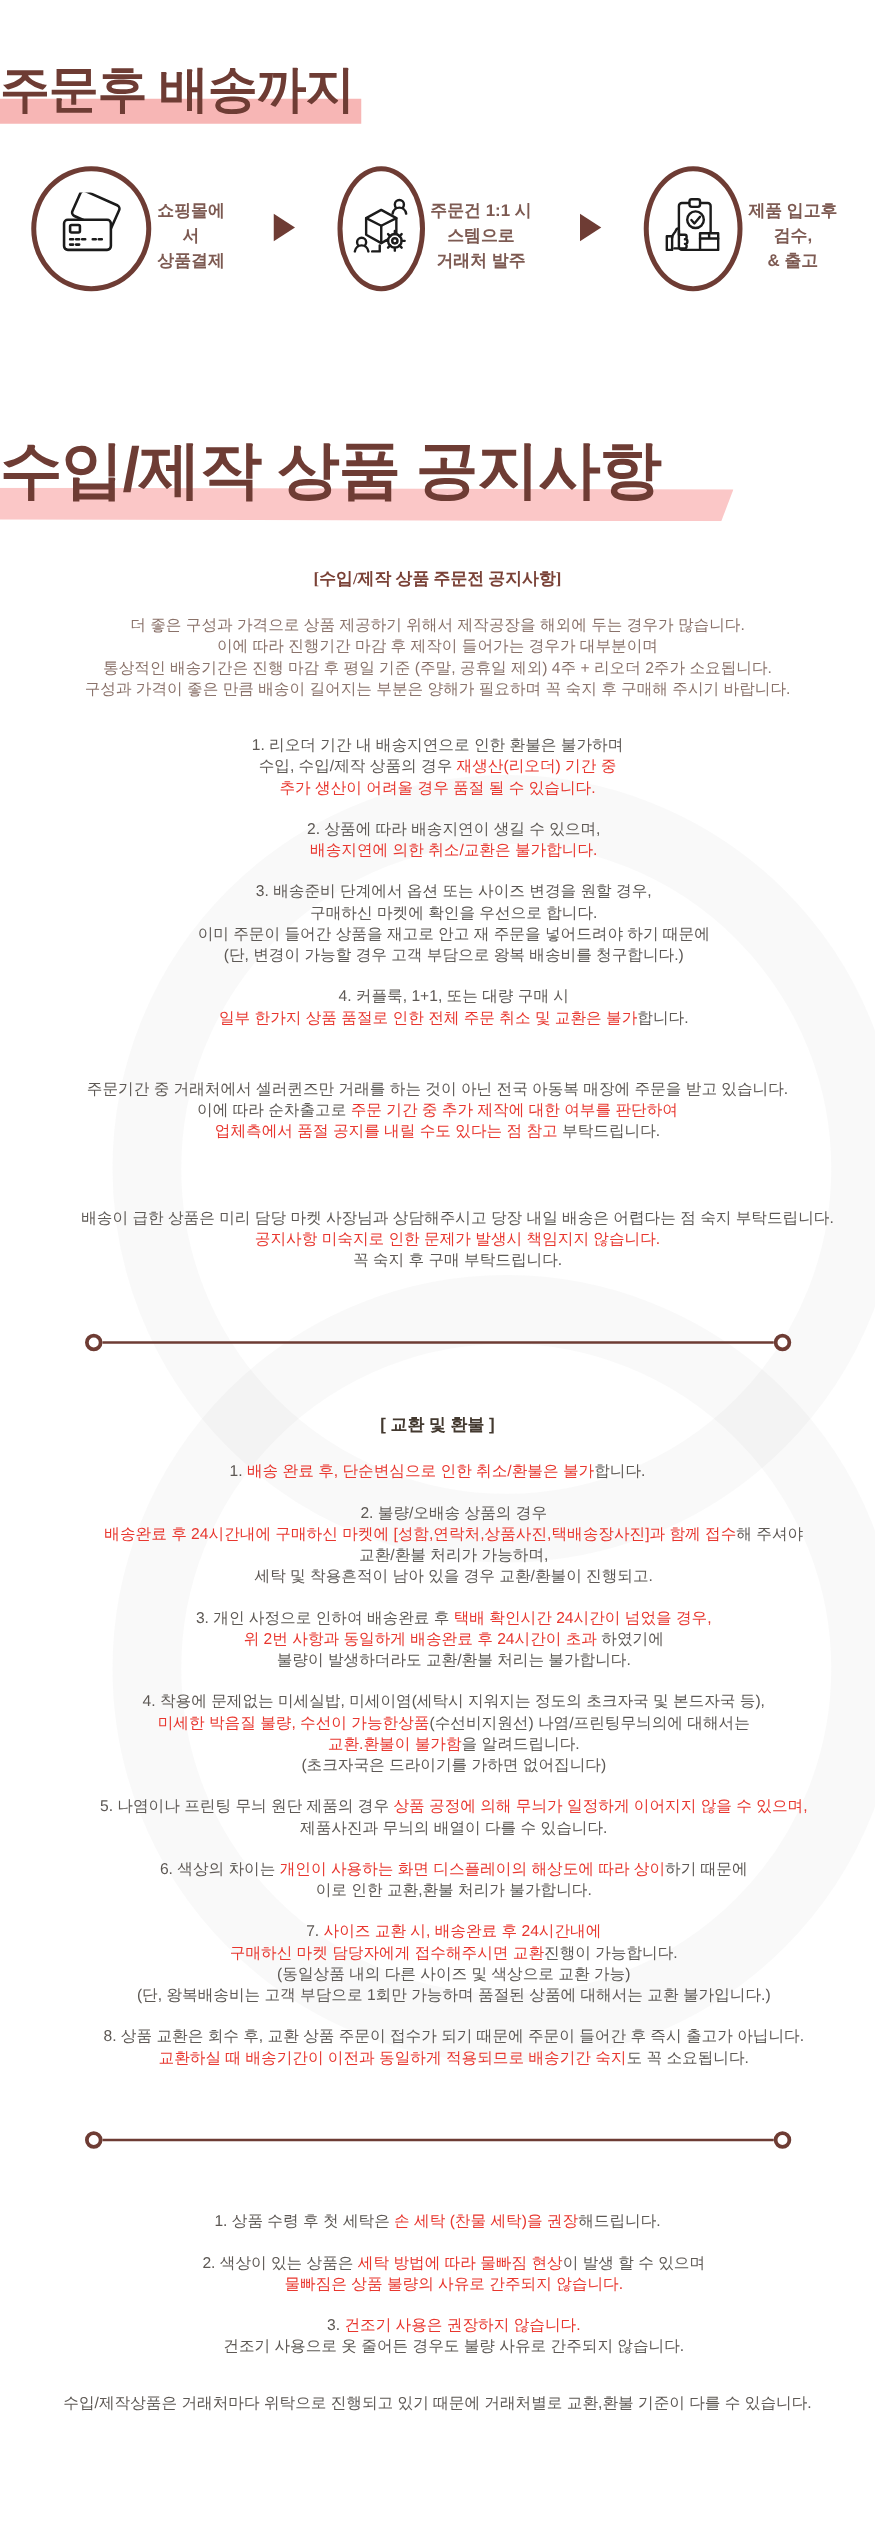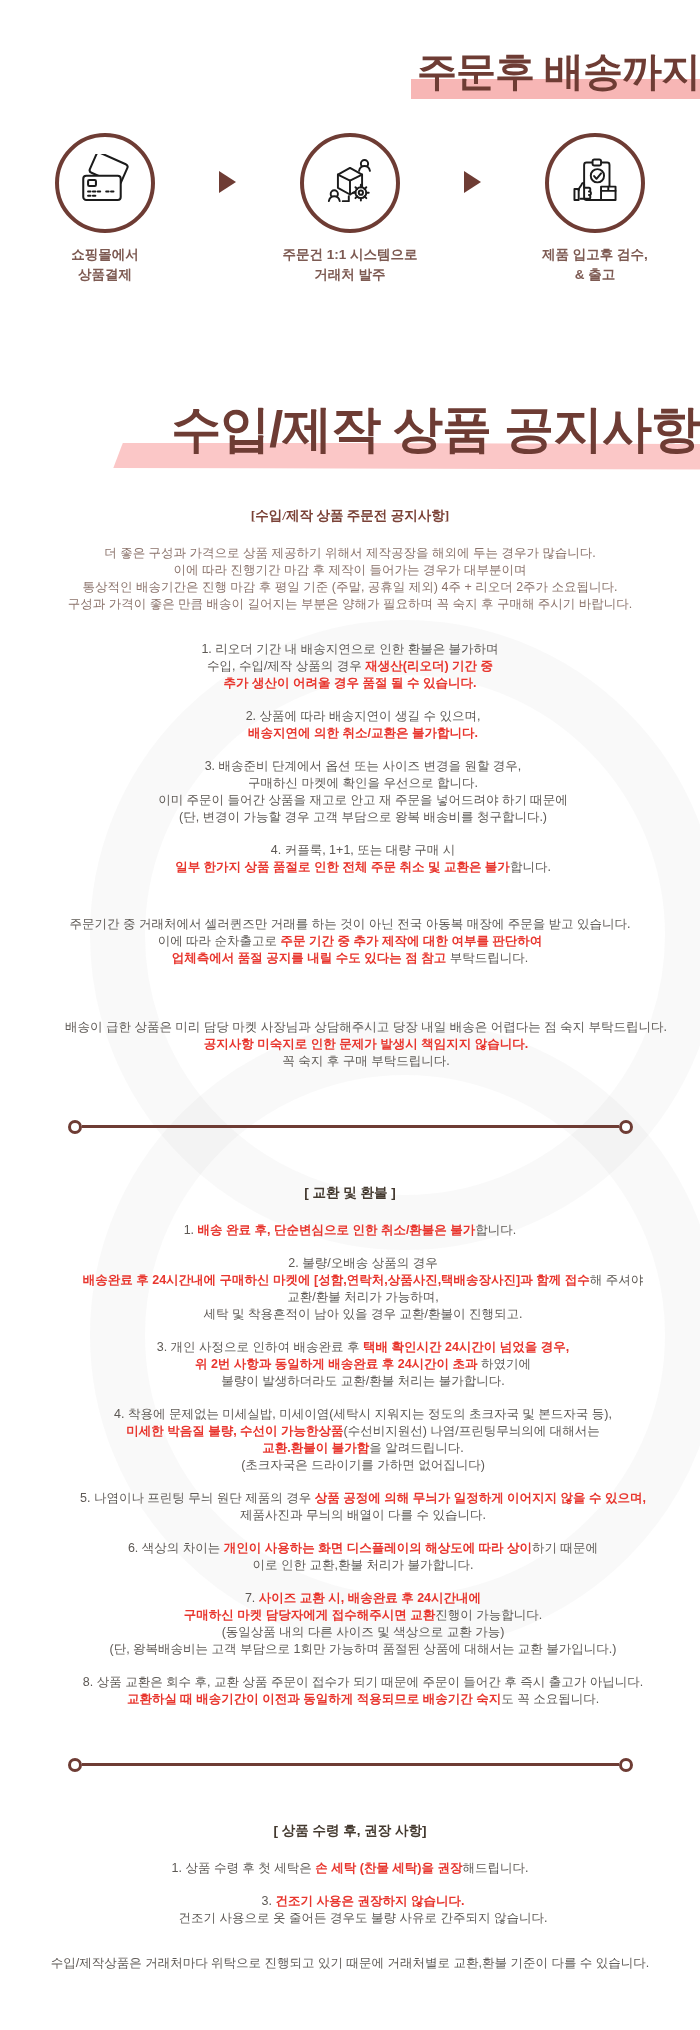--- a/index.html
+++ b/index.html
@@ -7,21 +7,21 @@
     width:700px; min-height:2030px; background:#ffffff;
     font-family:"Liberation Sans","DejaVu Sans",sans-serif;
     position:relative; overflow:hidden;
   }
   .wm{position:absolute;border-radius:50%;border:55px solid rgba(110,110,110,0.045);z-index:0;}
   .wm1{width:520px;height:520px;left:90px;top:620px;}
   .wm2{width:520px;height:520px;left:90px;top:1020px;}
   .content{position:relative;z-index:1;padding:44px 0 40px;}
 
   
-  .title-wrap{text-align:right;}
+  .title-wrap{text-align:left;}
   .deco-title{
     display:inline-block;position:relative;
     font-size:40px;font-weight:900;letter-spacing:-1px;
     color:var(--maroon);
   }
   .deco-title .hl{
     position:absolute;z-index:0;background:var(--pink);
     left:-6px;right:-6px;bottom:0;height:20px;
   }
   .deco-title .hl.wide{
@@ -29,21 +29,21 @@
     clip-path:polygon(1.5% 0,100% 6%,98.5% 100%,0 94%);
     background:var(--pink-light);
   }
   .deco-title .txt{position:relative;z-index:1;}
 
   
   .steps-row{
     display:flex;justify-content:center;align-items:flex-start;
     gap:34px;margin-top:34px;
   }
-  .step{display:flex;flex-direction:column;align-items:center;width:160px;}
+  .step{display:flex;flex-direction:row;align-items:center;width:160px;}
   .step-circle{
     width:92px;height:92px;border-radius:50%;
     border:4px solid var(--maroon);
     display:flex;align-items:center;justify-content:center;background:#fff;
   }
   .step-label{
     margin-top:12px;text-align:center;white-space:pre-line;
     font-size:13.5px;line-height:1.5;color:var(--label-brown);font-weight:bold;
   }
   .arrow{
@@ -52,21 +52,21 @@
     border-left:17px solid var(--maroon);
   }
 
   
   .block{text-align:center;font-size:12.5px;line-height:17px;}
   .text-gray{color:var(--gray);}
   .text-brown{color:var(--brown);}
   .sec-heading{text-align:center;font-weight:bold;font-size:13.5px;line-height:18px;}
   .maroon{color:var(--maroon-head);font-family:Liberation Serif, serif;}
   .darkhead{color:#43392f;}
-  .seg-r{color:var(--red);font-weight:bold;}.mt16{margin-top:16px;margin-left:26px;}.mt20{margin-top:20px;}
+  .seg-r{color:var(--red);font-weight:normal;}.mt16{margin-top:16px;margin-left:26px;}.mt20{margin-top:20px;}
   .mt28{margin-top:28px;}.mt40{margin-top:40px;}.mt44{margin-top:44px;}
   .mt52{margin-top:52px;margin-left:32px;}.mt110{margin-top:110px;}
 
   .divider{display:flex;align-items:center;width:565px;margin:50px auto;}
   .divider .dot{width:8px;height:8px;border:3px solid var(--maroon);border-radius:50%;background:#fff;flex:none;}
   .divider .rule{flex:1;height:2.5px;background:var(--maroon);}
 
   svg{display:block;}
 </style>
 </head>
@@ -238,25 +238,28 @@
       <div class="line"><span class="seg-n">8. 상품 교환은 회수 후, 교환 상품 주문이 접수가 되기 때문에 주문이 들어간 후 즉시 출고가 아닙니다.</span></div>
       <div class="line"><span class="seg-r">교환하실 때 배송기간이 이전과 동일하게 적용되므로 배송기간 숙지</span><span class="seg-n">도 꼭 소요됩니다.</span></div>
     </div>
 
   <div class="divider">
     <span class="dot"></span>
     <span class="rule"></span>
     <span class="dot"></span>
   </div>
 
-  <div class="sec-heading darkhead">[ 상품 수령 후, 권장 사항]</div>
   <div class="block text-gray mt20">
       <div class="line"><span class="seg-n">1. 상품 수령 후 첫 세탁은 </span><span class="seg-r">손 세탁 (찬물 세탁)을 권장</span><span class="seg-n">해드립니다.</span></div>
     </div>
   <div class="block text-gray mt16">
+      <div class="line"><span class="seg-n">2. 색상이 있는 상품은 </span><span class="seg-r">세탁 방법에 따라 물빠짐 현상</span><span class="seg-n">이 발생 할 수 있으며</span></div>
+      <div class="line"><span class="seg-r">물빠짐은 상품 불량의 사유로 간주되지 않습니다.</span></div>
+    </div>
+  <div class="block text-gray mt16">
       <div class="line"><span class="seg-n">3. </span><span class="seg-r">건조기 사용은 권장하지 않습니다.</span></div>
       <div class="line"><span class="seg-n">건조기 사용으로 옷 줄어든 경우도 불량 사유로 간주되지 않습니다.</span></div>
     </div>
   <div class="block text-gray mt28">
       <div class="line"><span class="seg-n">수입/제작상품은 거래처마다 위탁으로 진행되고 있기 때문에 거래처별로 교환,환불 기준이 다를 수 있습니다.</span></div>
     </div>
 
 </div>
 
 </body></html>

